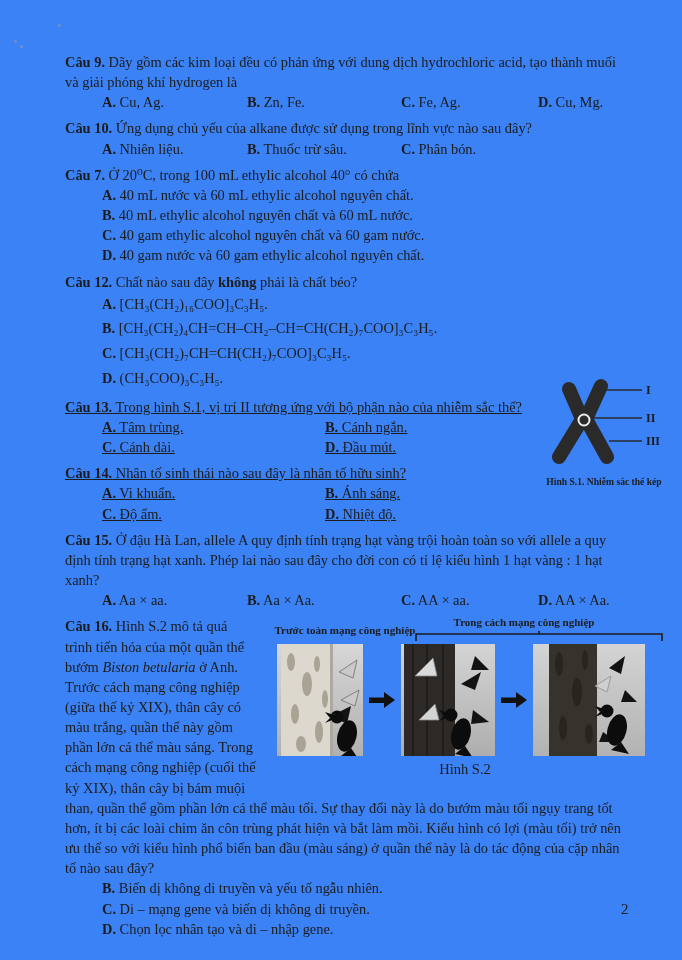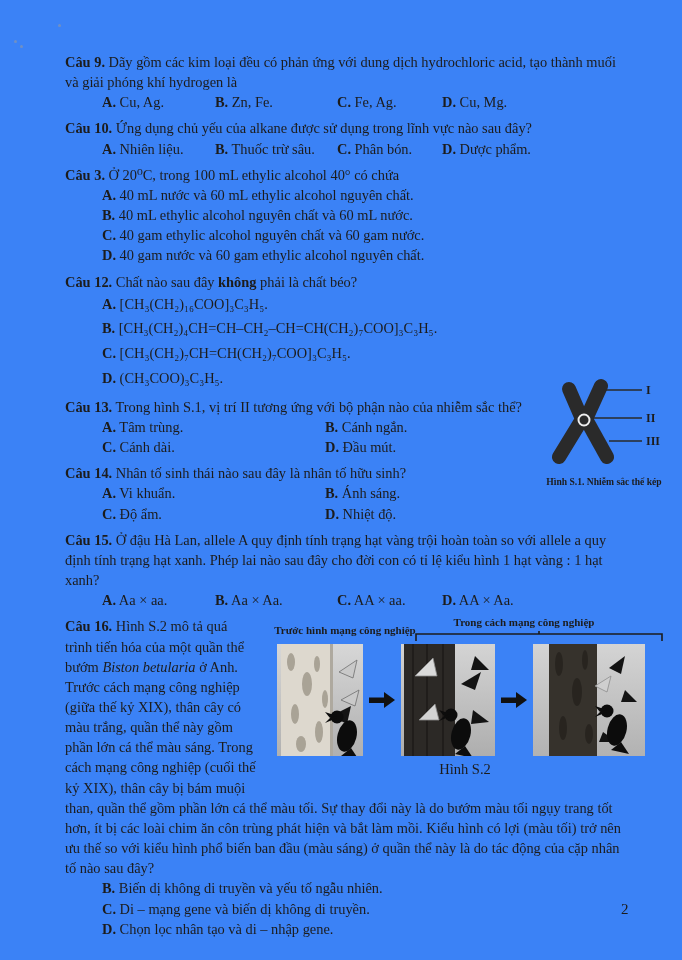--- a/index.html
+++ b/index.html
@@ -12,25 +12,25 @@
     line-height:1.4;
   }
   .page{position:relative;width:682px;height:960px;background:#3b82f6;overflow:hidden;}
   .content{position:absolute;left:65px;top:52px;width:567px;}
   .q{margin-bottom:6px;}
   .qtext{margin:0;}
   .qlabel{font-weight:bold;}
   b.inline{font-weight:bold;}
   i.inline{font-style:italic;}
   .ok{font-weight:bold;}
-  .opt4{display:grid;grid-template-columns:113px 122px 105px auto;padding-left:37px;}
+  .opt4{display:grid;grid-template-columns:113px 122px 105px auto;padding-left:37px;gap:32px;}
   .opt2{display:grid;grid-template-columns:223px auto;padding-left:37px;}
   .optstack{padding-left:37px;}
   .optstack > div{white-space:nowrap;}
-  .q1314{margin-right:88px;}
+  .q1314{margin-right:88px;text-decoration:underline;}
   
   .figs1{position:absolute;left:527px;top:377px;width:154px;text-align:center;}
   .figs1 svg{display:block;margin:0 auto;}
   .figs1-caption{font-weight:bold;font-size:9.6px;line-height:1.1;margin-top:12px;}
   
   .figs2{float:right;width:400px;margin-left:8px;margin-right:-33px;margin-bottom:4px;}
   .figs2-head{position:relative;height:28px;}
   .figs2-label{position:absolute;font-weight:bold;font-size:11px;text-align:center;line-height:1.15;}
   .figs2-label.before{left:0;top:8px;width:160px;}
   .figs2-label.during{left:133px;top:0;width:252px;}
@@ -63,26 +63,25 @@
         <span><span class="ok">D.</span><span> Cu, Mg.</span></span>
       </div>
     </div>
 
     <div class="q">
       <p class="qtext"><span class="qlabel">Câu 10.</span><span> Ứng dụng chủ yếu của alkane được sử dụng trong lĩnh vực nào sau đây?</span></p>
       <div class="opt4">
         <span><span class="ok">A.</span><span> Nhiên liệu.</span></span>
         <span><span class="ok">B.</span><span> Thuốc trừ sâu.</span></span>
         <span><span class="ok">C.</span><span> Phân bón.</span></span>
-        <span><span class="ok">D.</span><span> Dược phẩm.</span></span>
-      </div>
-    </div>
-
-    <div class="q">
-      <p class="qtext"><span class="qlabel">Câu 3.</span><span> Ở 20⁰C, trong 100 mL ethylic alcohol 40° có chứa</span></p>
+      </div>
+    </div>
+
+    <div class="q">
+      <p class="qtext"><span class="qlabel">Câu 7.</span><span> Ở 20⁰C, trong 100 mL ethylic alcohol 40° có chứa</span></p>
       <div class="optstack">
         <div><span class="ok">A.</span><span> 40 mL nước và 60 mL ethylic alcohol nguyên chất.</span></div>
         <div><span class="ok">B.</span><span> 40 mL ethylic alcohol nguyên chất và 60 mL nước.</span></div>
         <div><span class="ok">C.</span><span> 40 gam ethylic alcohol nguyên chất và 60 gam nước.</span></div>
         <div><span class="ok">D.</span><span> 40 gam nước và 60 gam ethylic alcohol nguyên chất.</span></div>
       </div>
     </div>
 
     <div class="q">
       <p class="qtext"><span class="qlabel">Câu 12.</span><span> Chất nào sau đây </span><b class="inline">không</b><span> phải là chất béo?</span></p>
@@ -121,21 +120,21 @@
         <span><span class="ok">A.</span><span> Aa × aa.</span></span>
         <span><span class="ok">B.</span><span> Aa × Aa.</span></span>
         <span><span class="ok">C.</span><span> AA × aa.</span></span>
         <span><span class="ok">D.</span><span> AA × Aa.</span></span>
       </div>
     </div>
 
     <div class="q">
       <div class="figs2">
         <div class="figs2-head">
-          <div class="figs2-label before">Trước hình mạng công nghiệp</div>
+          <div class="figs2-label before">Trước toàn mạng công nghiệp</div>
           <div class="figs2-label during">Trong cách mạng công nghiệp</div>
           <svg class="figs2-brace" width="252" height="11" viewBox="0 0 252 11">
             <path d="M3,10 L3,3 L126,3 L126,0 M126,3 L249,3 L249,10" fill="none" stroke="#1c1c1c" stroke-width="1.6"></path>
           </svg>
         </div>
         <div class="figs2-panels">
 
           <svg class="panel1" width="86" height="112" viewBox="0 0 86 112">
             <defs>
               <linearGradient id="g1" x1="0" y1="0" x2="0" y2="1">

